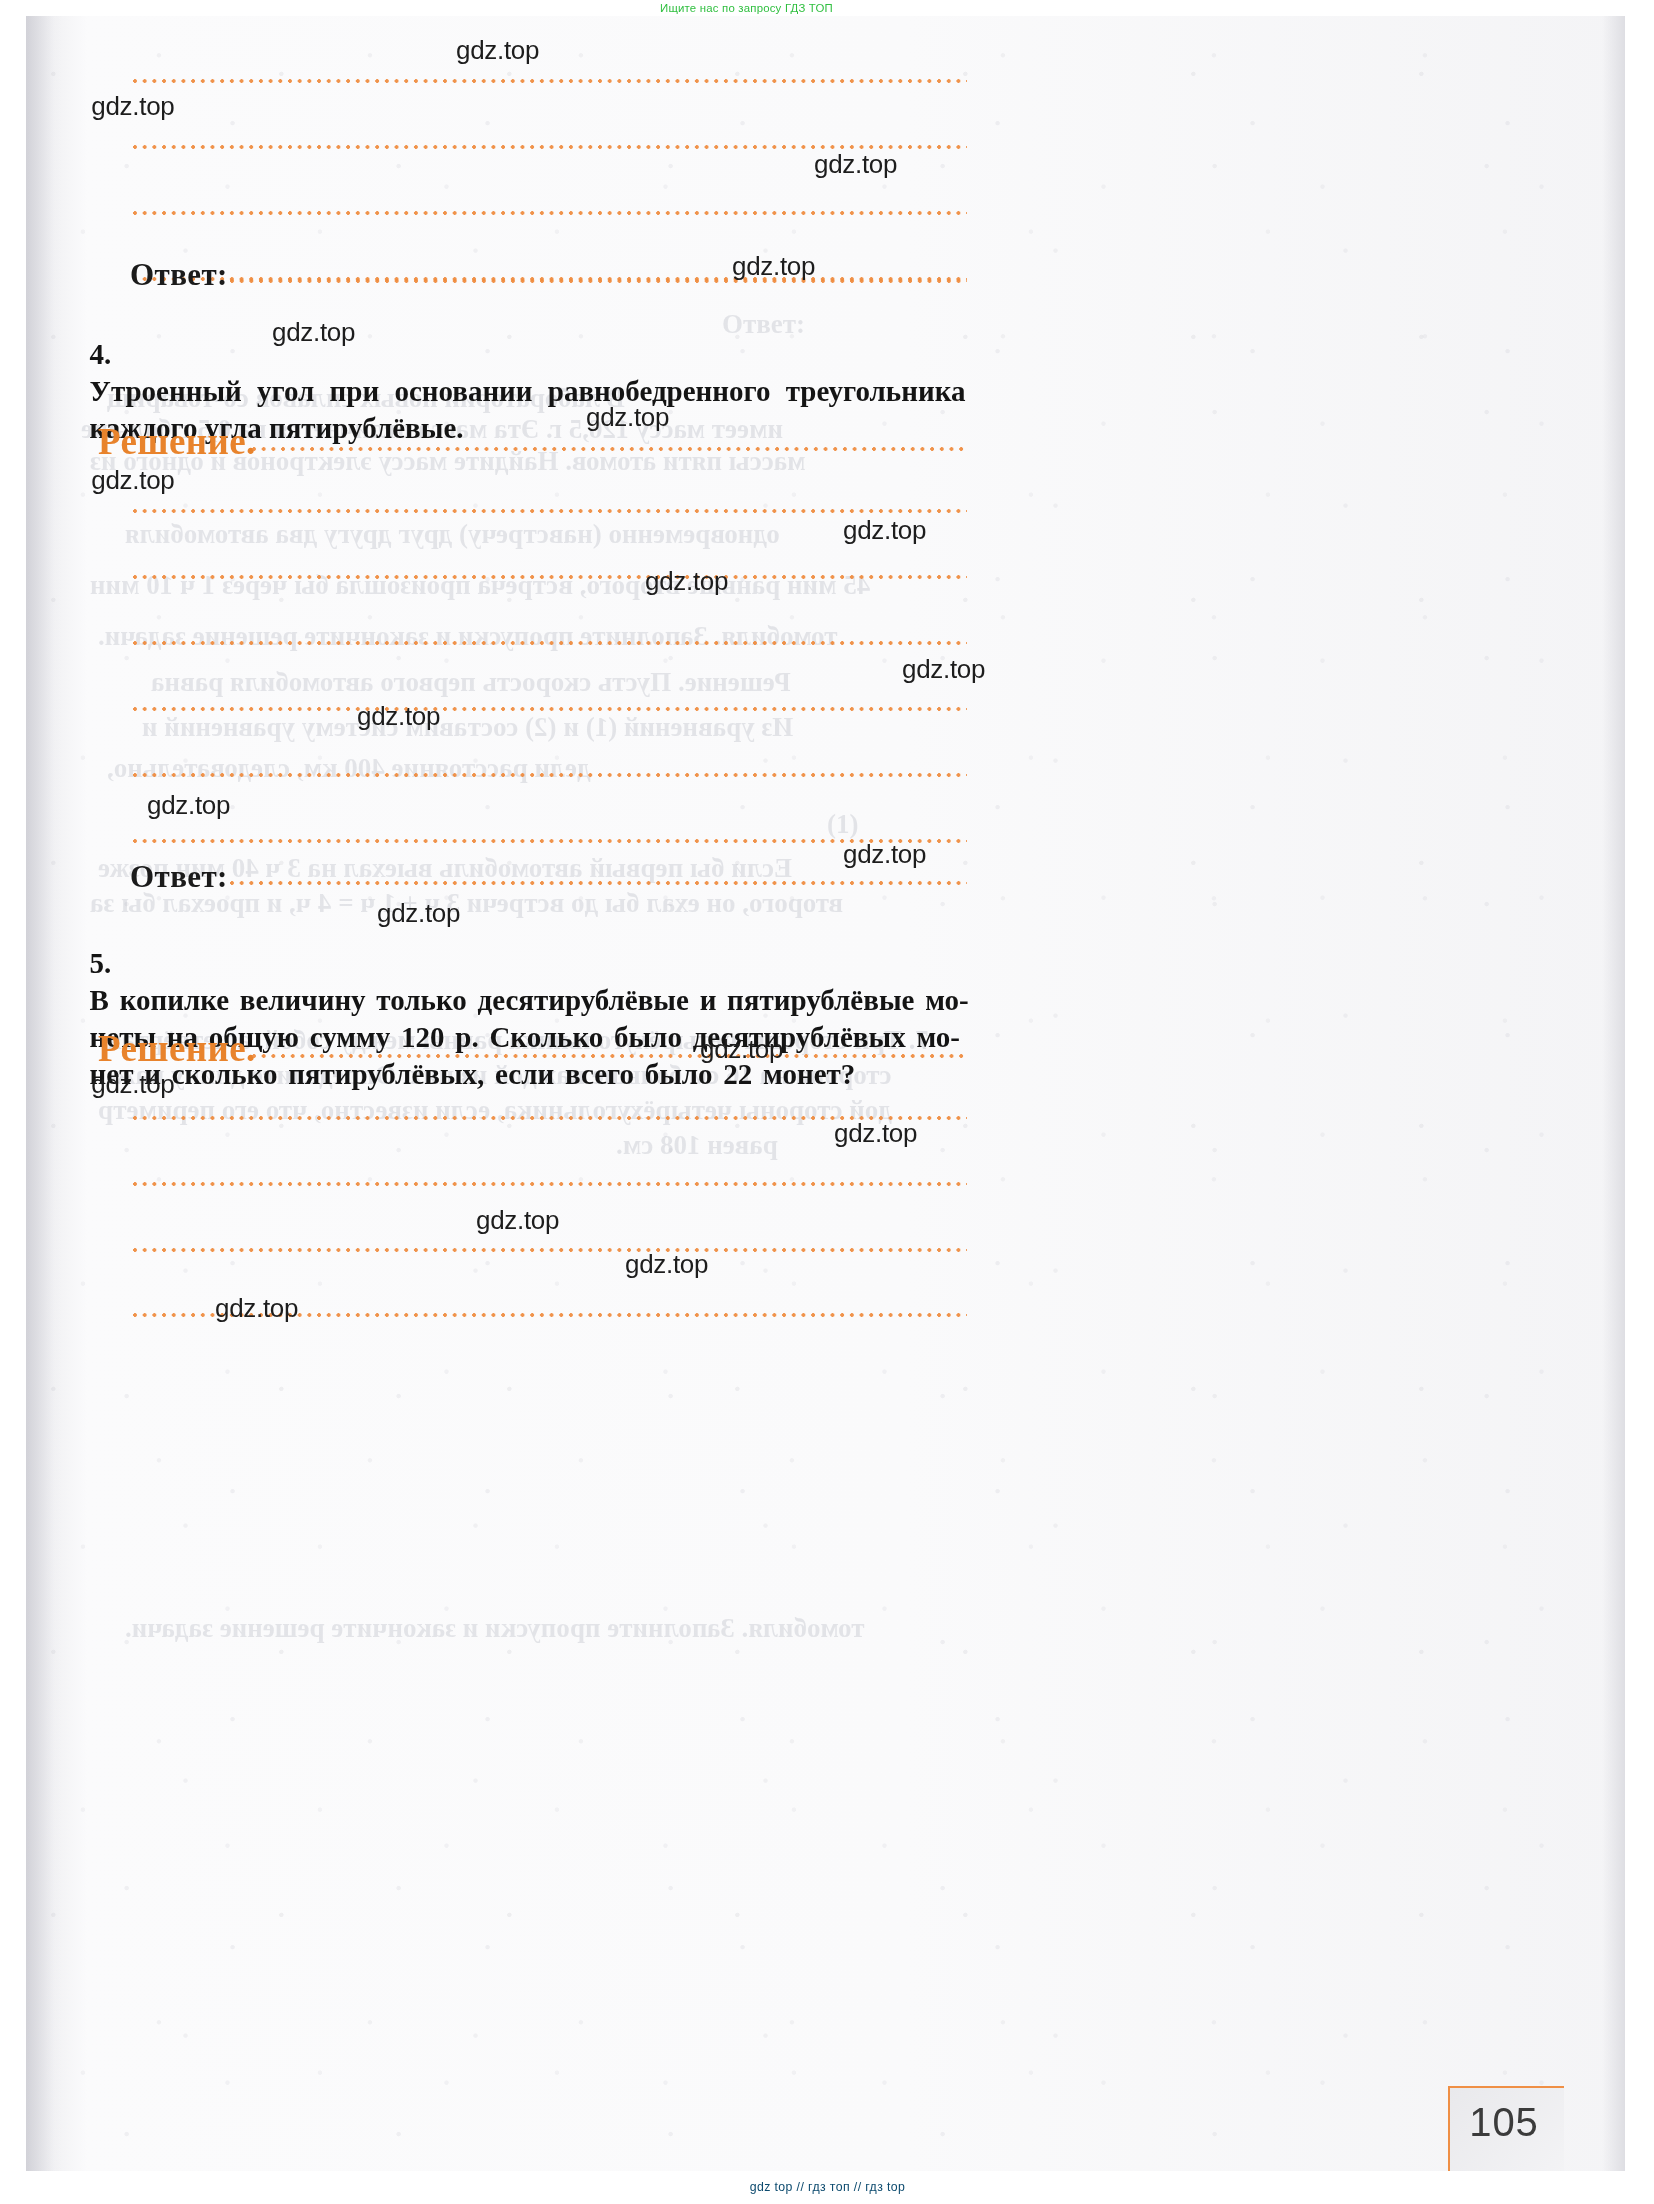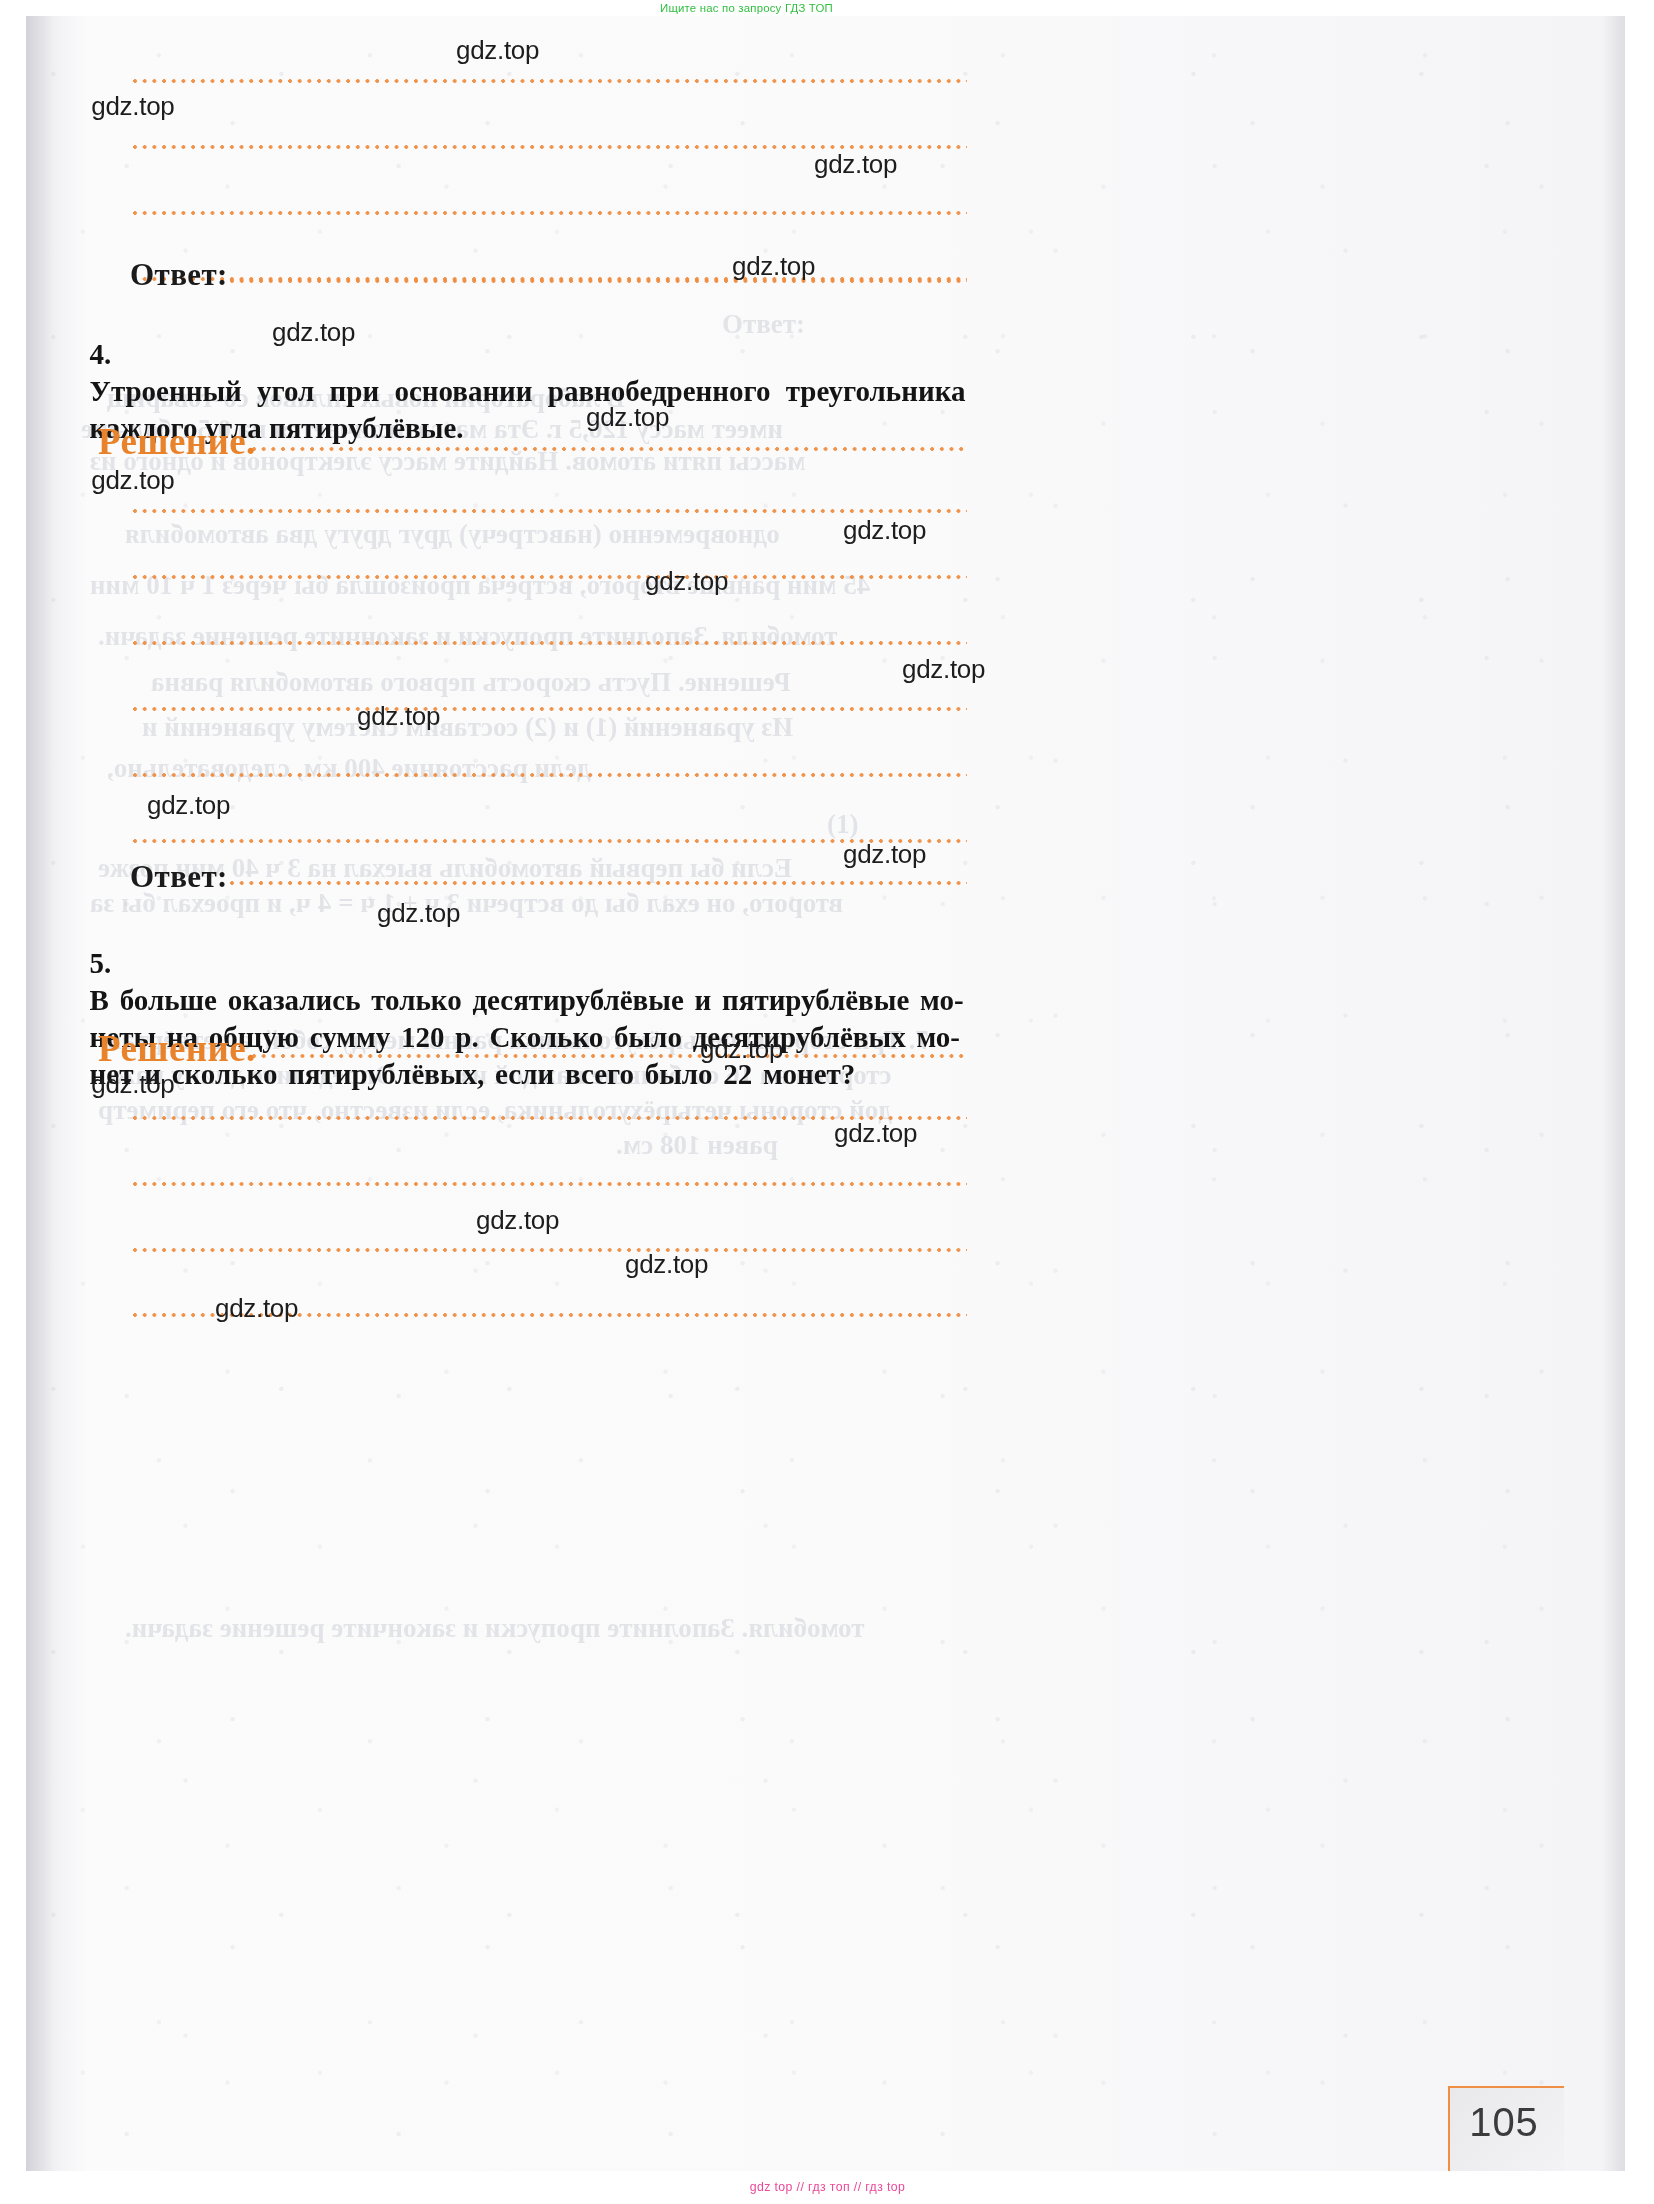--- a/index.html
+++ b/index.html
@@ -33,21 +33,21 @@
     white-space: nowrap;
   }
   .promo-bottom {
     position: absolute;
     bottom: 10.5px;
     left: 0;
     width: 1655px;
     text-align: center;
     font-family: "Liberation Sans", sans-serif;
     font-size: 12.3px;
-    color: #ec4899;
+    color: #0c4a6e;
     letter-spacing: 0.4px;
     white-space: nowrap;
   }
 
   
   .sheet {
     position: absolute;
     left: 26px;
     top: 16px;
     width: 1599px;
@@ -256,21 +256,21 @@
       <div class="rule" style="left:61px; top:691px; width:834px;"></div>
       <div class="rule" style="left:61px; top:757px; width:834px;"></div>
       <div class="rule" style="left:61px; top:823px; width:834px;"></div>
 
       <div class="label-answer" style="left:58px; top:843px;">Ответ:</div>
       <div class="rule" style="left:158px; top:865px; width:737px;"></div>
 
       <div class="problem" style="left:17.6px; top:929px; width:887px;">
         <span class="num">5.</span>
         <span class="lines">
-          <span class="ln justify-mid">В больше оказались только десятирублёвые и пятирублёвые мо-</span>
+          <span class="ln justify-mid">В копилке величину только десятирублёвые и пятирублёвые мо-</span>
           <span class="ln justify-mid">неты на общую сумму 120 р. Сколько было десятирублёвых мо-</span>
           <span class="ln justify-mid">нет и сколько пятирублёвых, если всего было 22 монет?</span>
         </span>
       </div>
 
       <div class="label-solution" style="left:26px; top:1011px;">Решение.</div>
       <div class="rule" style="left:180px; top:1038px; width:715px;"></div>
 
       <div class="rule" style="left:61px; top:1100px; width:834px;"></div>
       <div class="rule" style="left:61px; top:1166px; width:834px;"></div>

